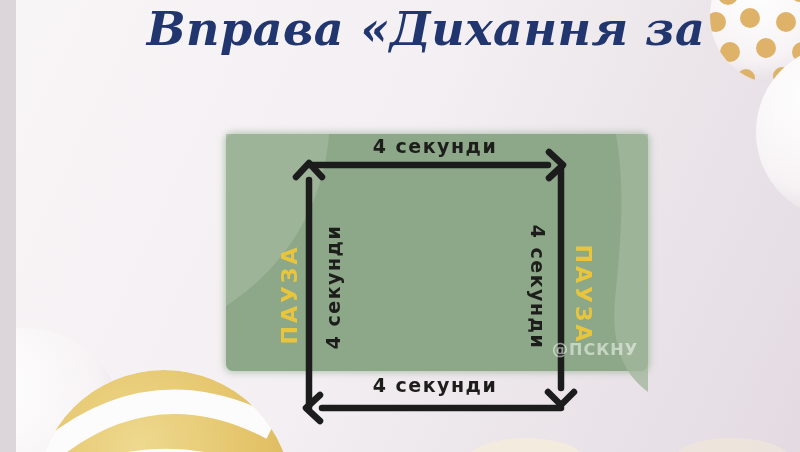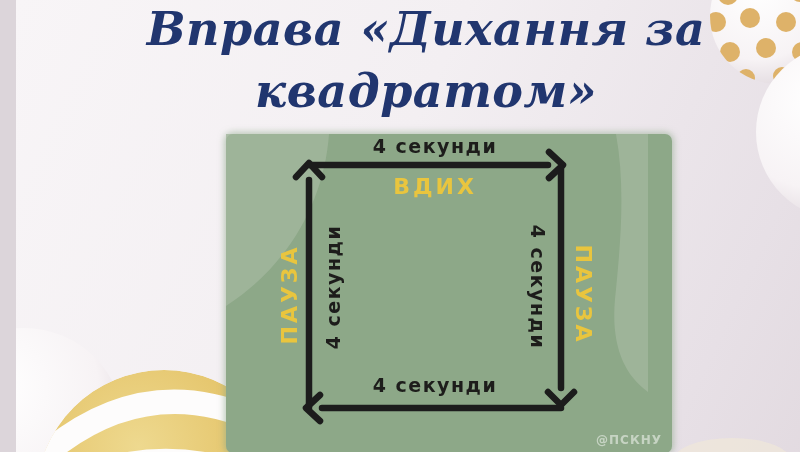--- a/index.html
+++ b/index.html
@@ -11,41 +11,40 @@
   }
   .bg-svg { position:absolute; left:0; top:0; width:800px; height:452px; }
 
   .title {
     position:absolute; left:100px; top:-2px; width:620px; text-align:center;
     font-family:"DejaVu Serif", serif; font-style:italic; font-weight:bold;
     font-size:46px; line-height:62px; color:#21366f; letter-spacing:0.5px;
   }
 
   .panel {
-    position:absolute; left:210px; top:134px; width:422px; height:319px;
+    position:absolute; left:210px; top:134px; width:422px; height:237px;
     background:#8da888; border-radius:7px;
     box-shadow:0 0 6px 2px rgba(141,168,136,0.55);
-    padding-left:24px;
   }
   .panel-svg { position:absolute; left:0; top:0; width:422px; height:308px; }
 
   .lbl { position:absolute; white-space:nowrap; }
   .dur {
     color:#1d1d1b; font-size:19px; font-weight:600; letter-spacing:1.5px;
   }
   .tag {
     color:#e9c53e; font-size:22px; font-weight:bold; letter-spacing:3px;
   }
   .center-span { left:83px; width:252px; text-align:center; }
   .rot { width:150px; text-align:center; }
   .rot-ccw { transform:rotate(-90deg); }
   .rot-cw  { transform:rotate(90deg); }
   .watermark {
-    position:absolute; right:10px; bottom:6px;
-    color:rgba(245,247,244,0.55); font-size:12px; font-weight:bold; letter-spacing:1px;
+    position:absolute; right:10px; bottom:12px;
+    color:rgba(245,247,244,0.55); font-size:16px; font-weight:bold; letter-spacing:1px;
   }
 </style>
 </head>
 <body>
 
 <div class="stage">
 
   <svg class="bg-svg" viewBox="0 0 800 452" aria-hidden="true">
     <defs>
       <radialGradient id="sph" cx="35%" cy="30%" r="80%">
@@ -99,21 +98,20 @@
 
     <g clip-path="url(#clipGold)">
       <circle cx="148" cy="498" r="128" fill="url(#gold)"></circle>
       <path d="M20 462 Q130 362 256 428" stroke="#fdfcfc" stroke-width="24" fill="none"></path>
       <path d="M-6 520 Q118 418 262 486" stroke="#fdfcfc" stroke-width="20" fill="none"></path>
     </g>
   </svg>
 
   <div class="title">
     <div>Вправа «Дихання за</div>
-    <div>квадратом»</div>
   </div>
 
   <div class="panel">
 
     <svg class="panel-svg" viewBox="0 0 422 308" aria-hidden="true">
 
       <path d="M0 0 L103 0 C98 68 62 132 0 172 Z" fill="#a3b79d" opacity="0.8"></path>
       <path d="M422 0 L390 0 C400 55 394 115 389 165 C385 210 397 240 422 258 Z" fill="#a3b79d" opacity="0.8"></path>
 
       <g stroke="#1c1c1c" stroke-width="6.5" fill="none" stroke-linecap="round" stroke-linejoin="round">
@@ -130,21 +128,20 @@
           <path d="M322 258 L335 271 L348 258"></path>
         </g>
         <g>
           <path d="M335 274 L96 274"></path>
           <path d="M94 261 L80 274 L94 287"></path>
         </g>
       </g>
     </svg>
 
     <div class="lbl dur center-span" style="top:1px;">4 секунди</div>
-    <div class="lbl tag center-span" style="top:40px;">ВДИХ</div>
 
     <div class="lbl tag rot rot-ccw" style="left:-12px; top:148px; width:150px;">ПАУЗА</div>
     <div class="lbl dur rot rot-ccw" style="left:32px; top:142px;">4 секунди</div>
 
     <div class="lbl dur rot rot-cw" style="left:237px; top:142px;">4 секунди</div>
     <div class="lbl tag rot rot-cw" style="left:282px; top:148px; width:150px;">ПАУЗА</div>
 
     <div class="lbl dur center-span" style="top:240px;">4 секунди</div>
 
     <div class="watermark">@ПСКНУ</div>

